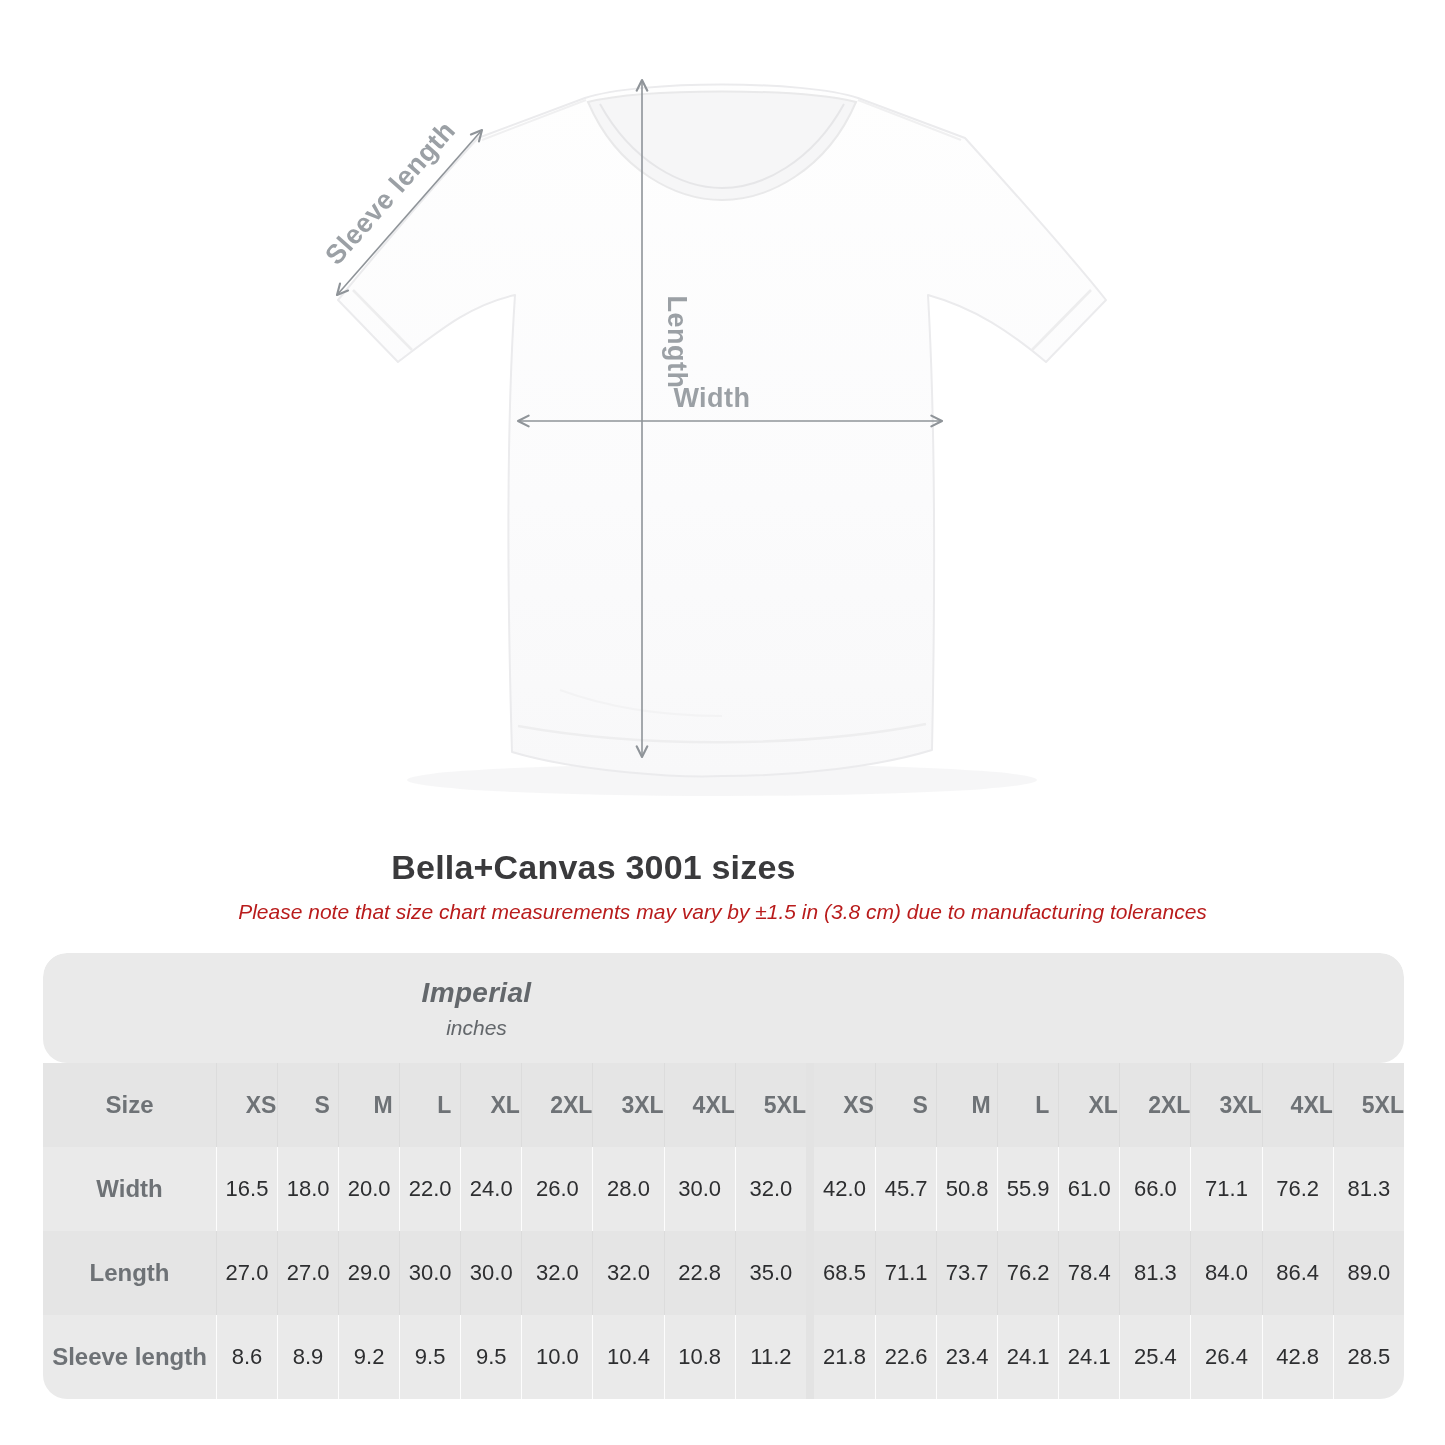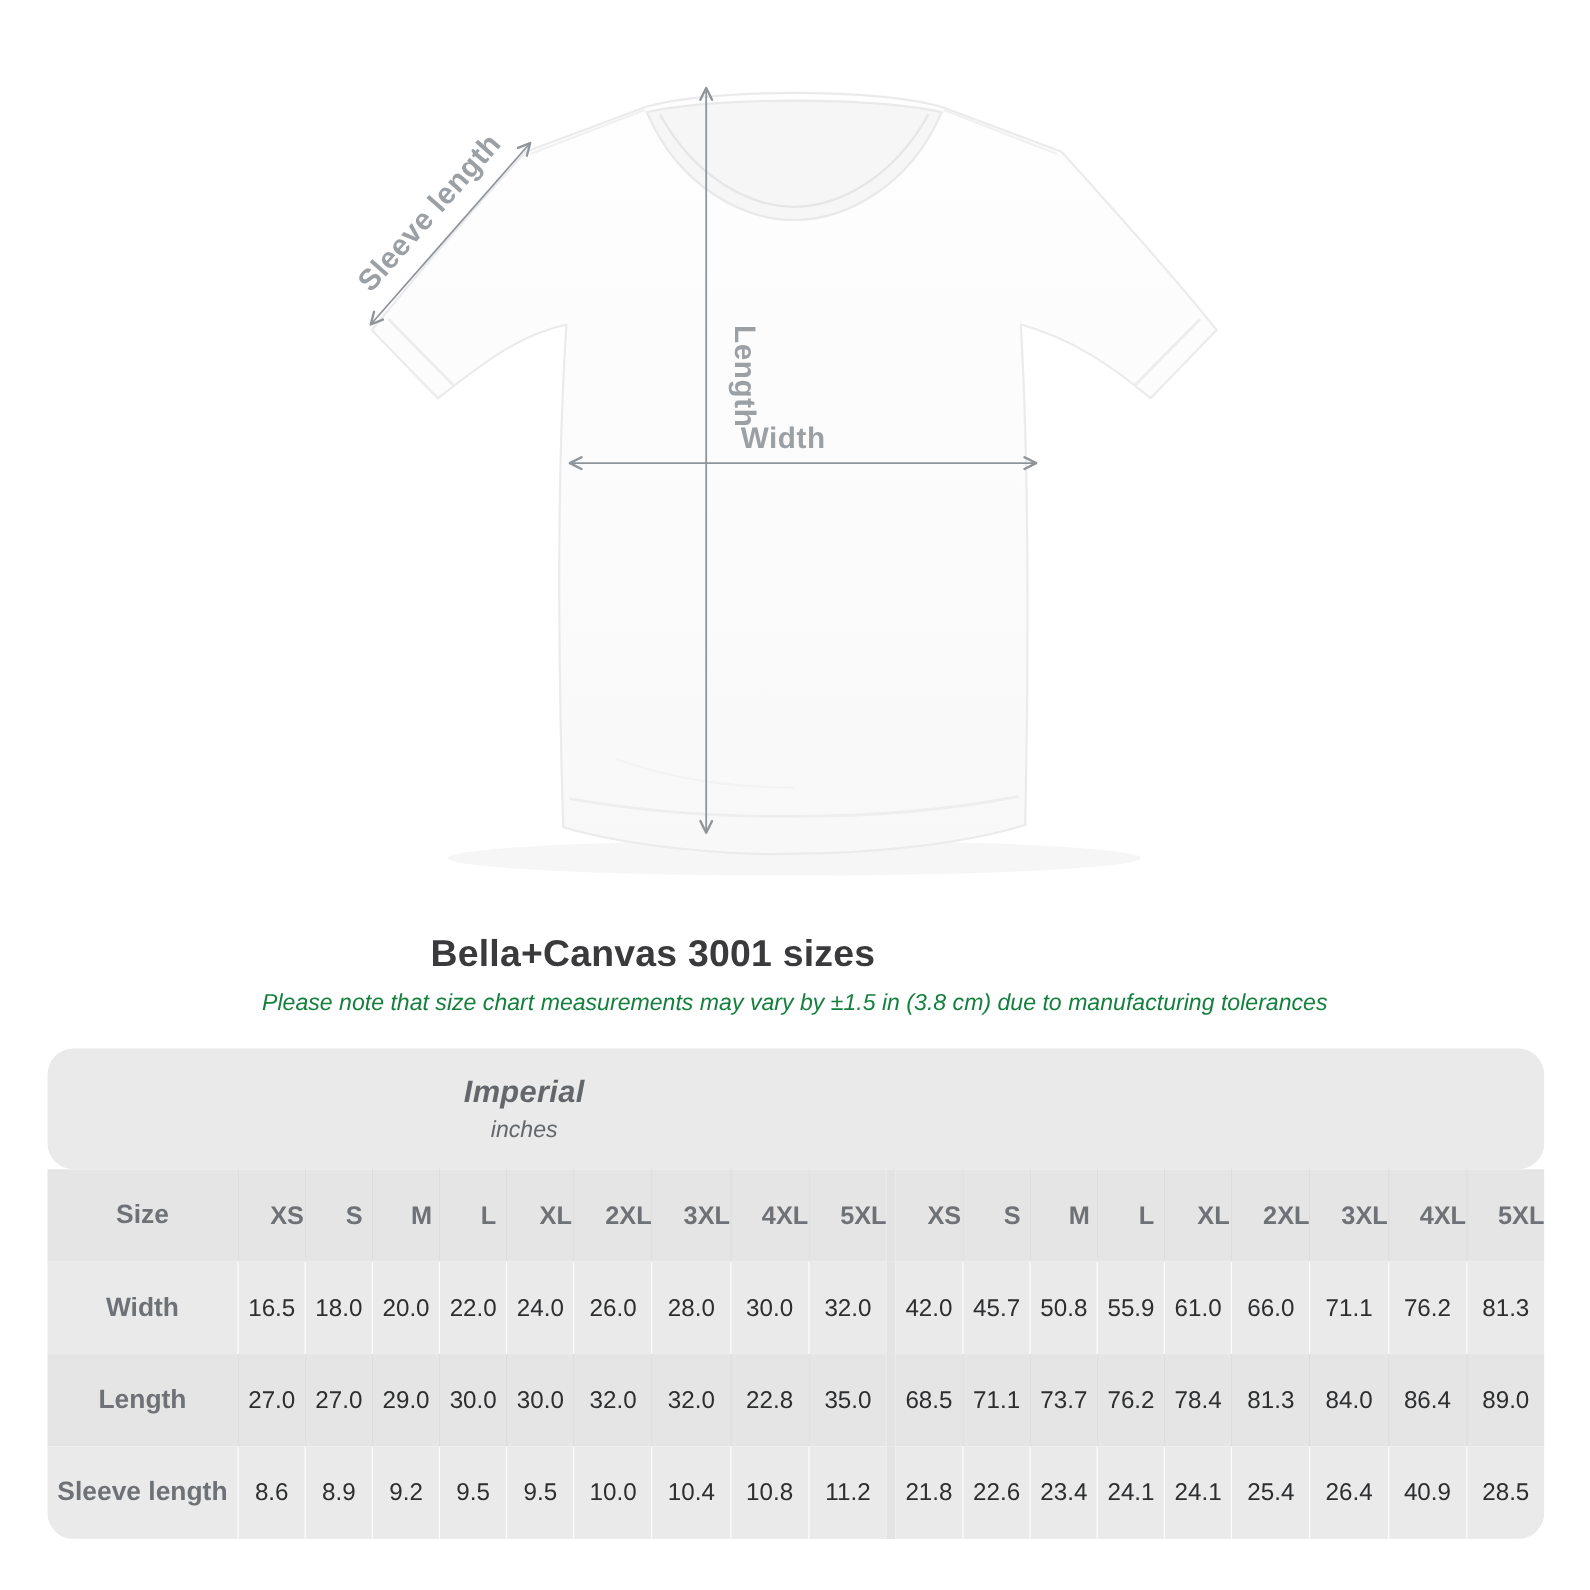--- a/index.html
+++ b/index.html
@@ -8,21 +8,21 @@
     font-family:"Liberation Sans","DejaVu Sans",sans-serif;
   }
   .stage{position:absolute;inset:0;}
   
   .shirt-svg{position:absolute;left:0;top:0;width:1445px;height:840px;display:block;}
   .diag-label{font-family:"Liberation Sans","DejaVu Sans",sans-serif;font-weight:700;font-size:27px;fill:#9ba0a5;letter-spacing:.5px;}
   
   .title{position:absolute;top:846px;left:0;width:1187px;margin:0;text-align:center;
          font-size:34px;line-height:42px;font-weight:700;color:#3a3a3c;letter-spacing:.2px;}
   .subtitle{position:absolute;top:898px;left:0;width:1445px;margin:0;text-align:center;
-         font-size:21px;line-height:28px;font-style:italic;color:#15803d;}
+         font-size:21px;line-height:28px;font-style:italic;color:#b91c1c;}
   
   .size-table{position:absolute;left:43px;top:953px;width:1361px;height:446px;
     display:grid;grid-template-columns:173px repeat(9,1fr) 8px repeat(9,1fr);
     grid-template-rows:110px 84px 84px 84px 84px;
     border-radius:24px;overflow:hidden;background:#ffffff;}
   .band{grid-column:1/-1;background:#eaeaea;border-radius:24px;display:flex;}
   .band-half{display:flex;flex-direction:column;align-items:center;justify-content:center;gap:7px;padding-left:48px;}
   .band-left{width:771px;}
   .band-right{flex:1;}
   .band-title{font-size:28px;font-weight:700;font-style:italic;color:#63676b;letter-spacing:.3px;}
@@ -177,17 +177,17 @@
     <div class="c val g gb">10.8</div>
     <div class="c val g gb">11.2</div>
     <div class="gap"></div>
     <div class="c val g">21.8</div>
     <div class="c val g gb">22.6</div>
     <div class="c val g gb">23.4</div>
     <div class="c val g gb">24.1</div>
     <div class="c val g gb">24.1</div>
     <div class="c val g gb">25.4</div>
     <div class="c val g gb">26.4</div>
-    <div class="c val g gb">40.9</div>
+    <div class="c val g gb">42.8</div>
     <div class="c val g gb">28.5</div>
 
   </div>
 </div>
 
 </body></html>

